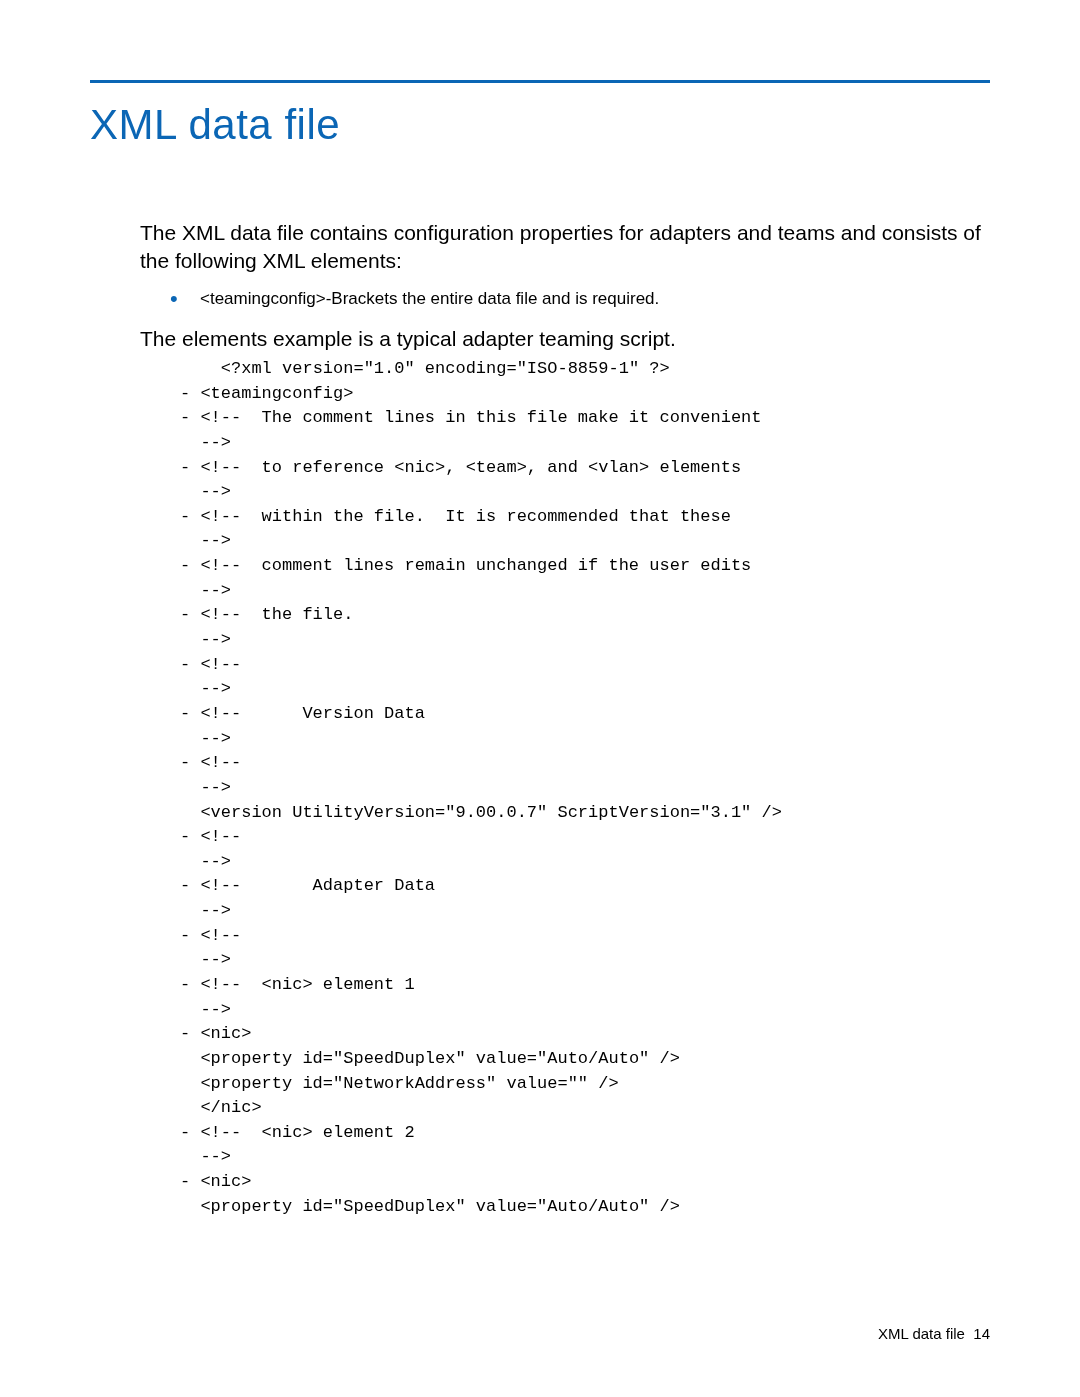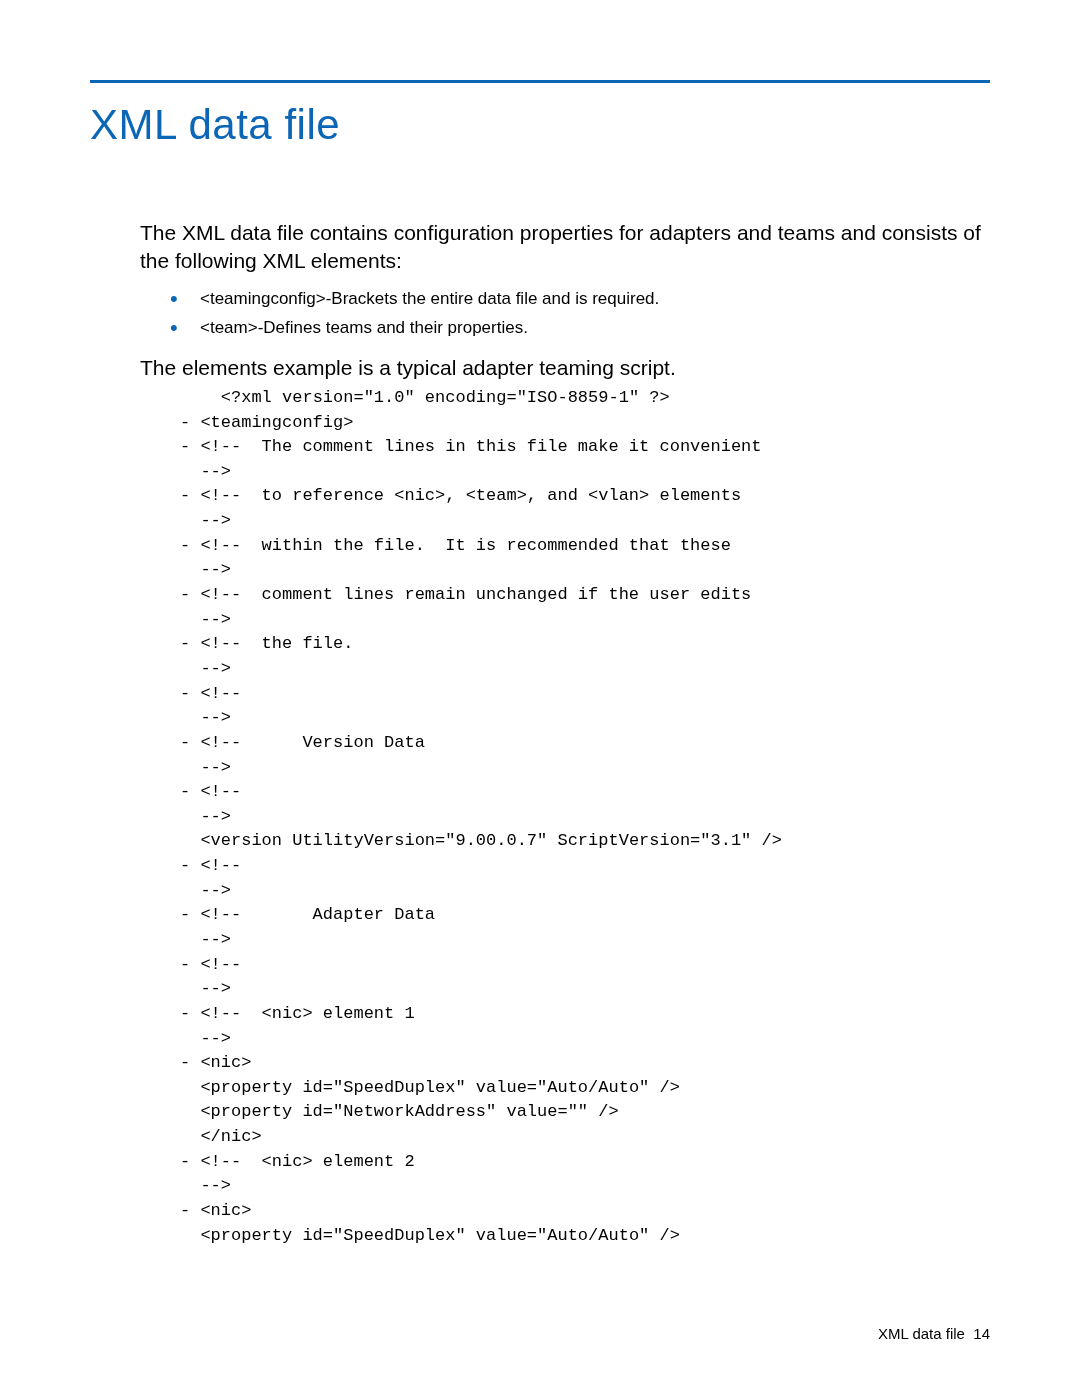--- a/index.html
+++ b/index.html
@@ -48,21 +48,21 @@
   ul.bullets {
     list-style: none;
     padding: 0;
     margin: 6px 0 14px 0;
   }
   ul.bullets li {
     position: relative;
     padding-left: 60px;
     font-size: 17px;
     line-height: 1.35;
-    margin: 6px 0;
+    margin: 12px 0;
   }
   ul.bullets li::before {
     content: "•";
     position: absolute;
     left: 30px;
     top: 0;
     color: #0b66b5;
     font-size: 22px;
     line-height: 1;
   }
@@ -91,21 +91,20 @@
 
   <h1 class="doc-title">XML data file</h1>
 
 
   <div class="body-indent">
 
     <p class="body">The XML data file contains configuration properties for adapters and teams and consists of the following XML elements:</p>
 
     <ul class="bullets">
       <li>&lt;teamingconfig&gt;-Brackets the entire data file and is required.</li>
-      <li>&lt;team&gt;-Defines teams and their properties.</li>
     </ul>
 
 
     <p class="body" style="margin-bottom:4px;">The elements example is a typical adapter teaming script.</p>
 
     <pre class="code">    &lt;?xml version="1.0" encoding="ISO-8859-1" ?&gt;
 - &lt;teamingconfig&gt;
 - &lt;!--  The comment lines in this file make it convenient 
   --&gt;
 - &lt;!--  to reference &lt;nic&gt;, &lt;team&gt;, and &lt;vlan&gt; elements  

